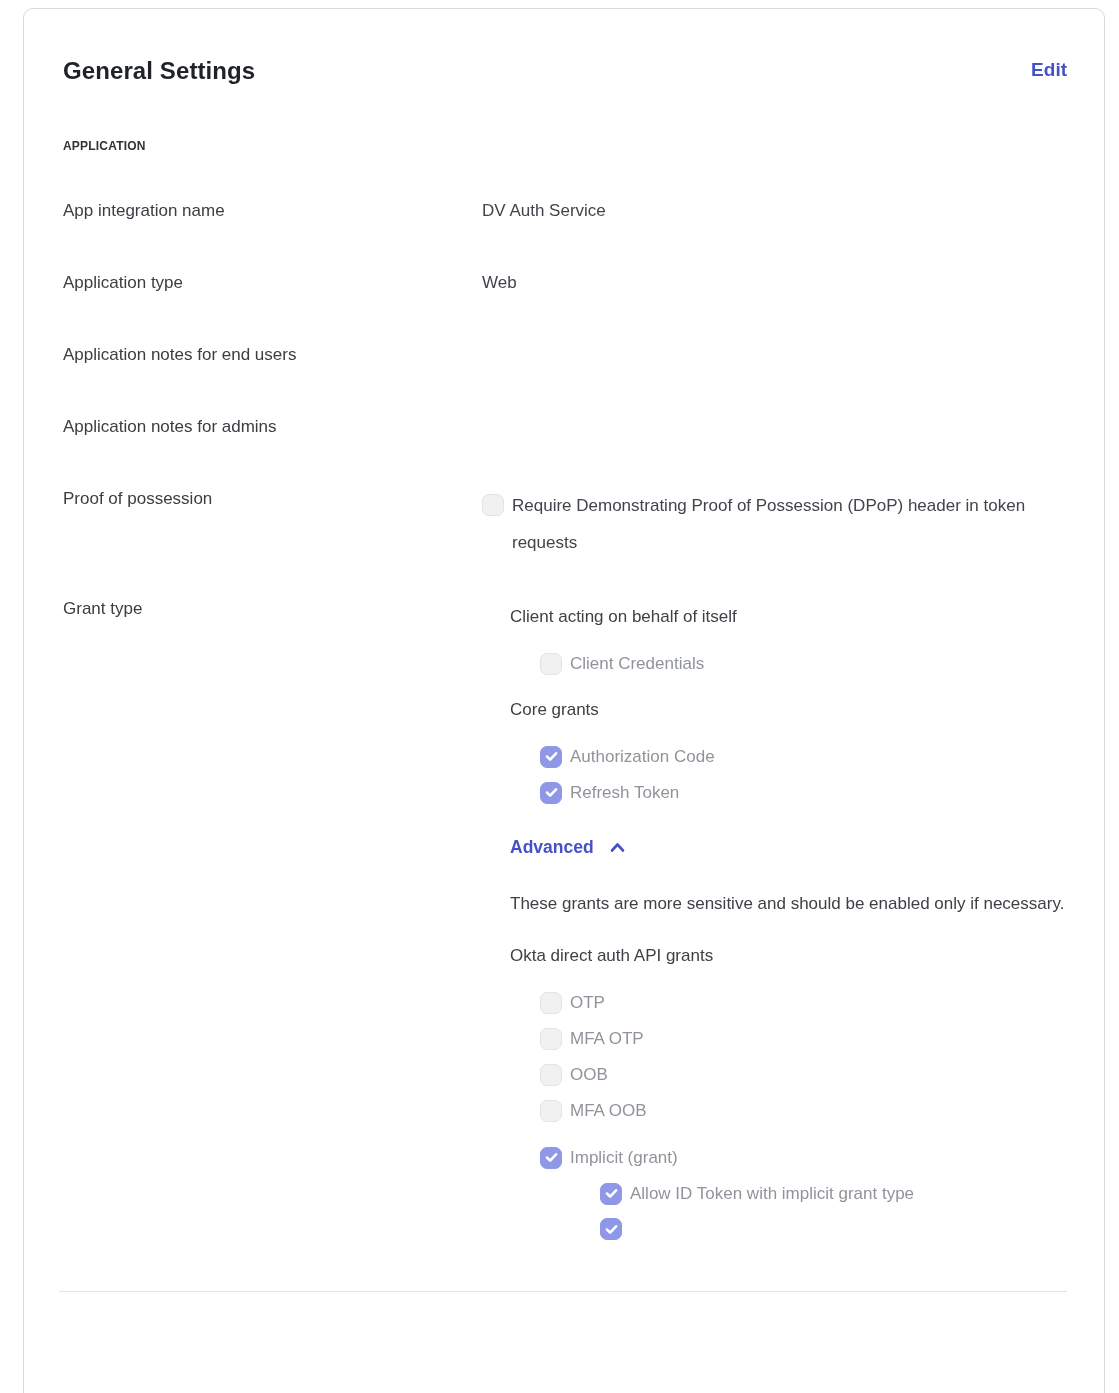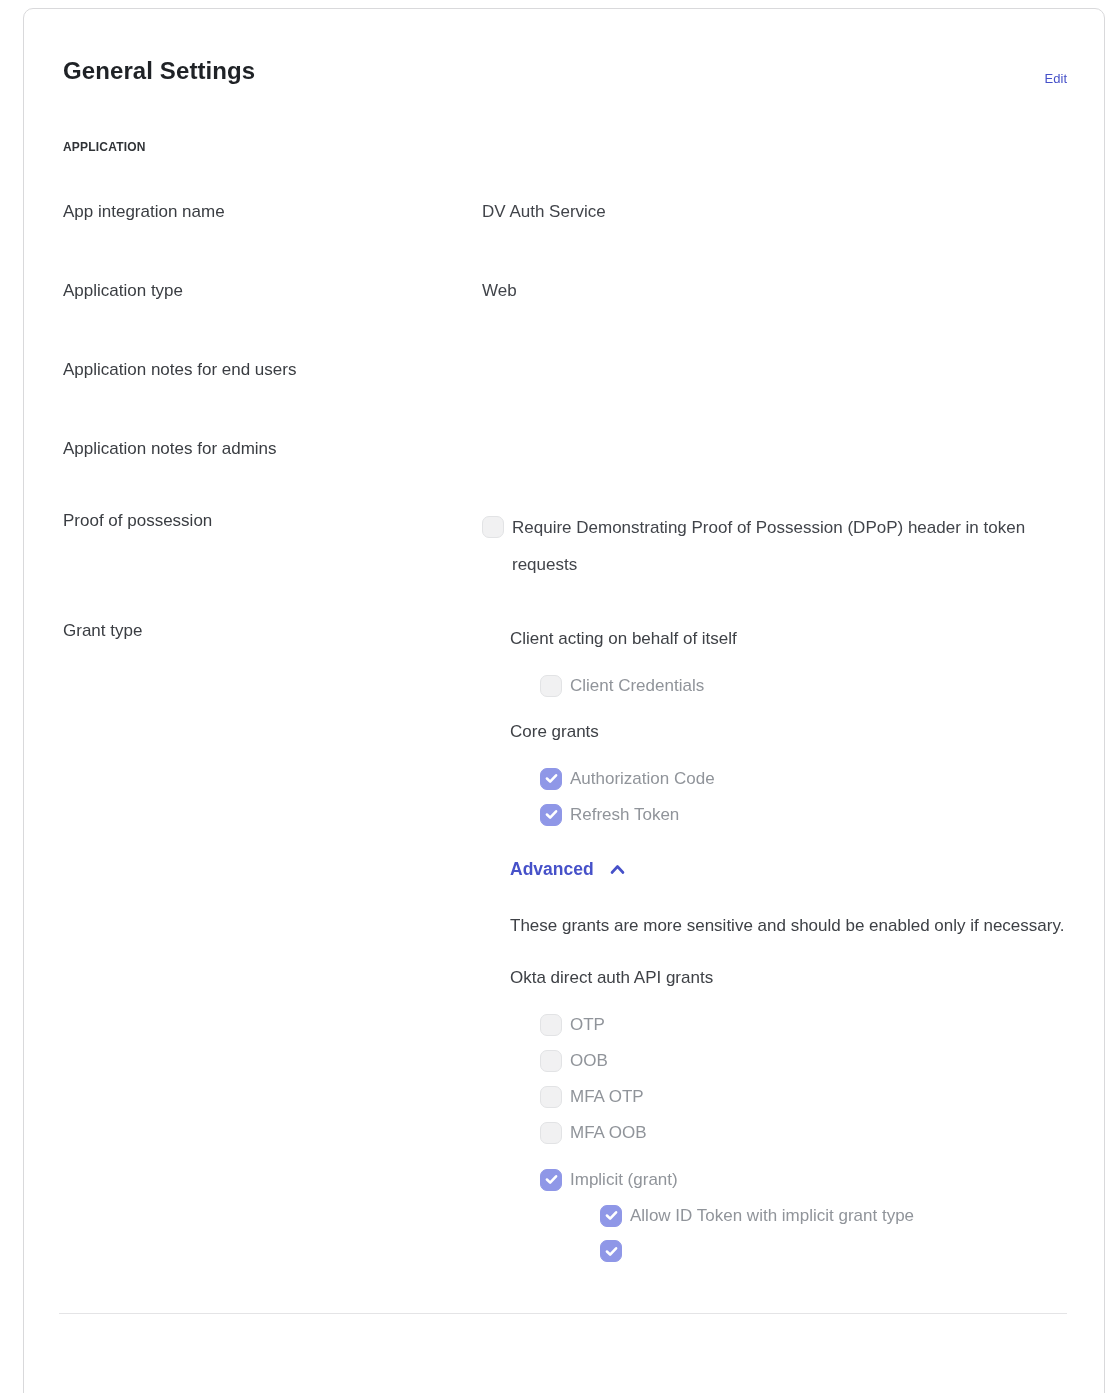--- a/index.html
+++ b/index.html
@@ -17,24 +17,24 @@
   *{margin:0;padding:0;box-sizing:border-box;}
   html,body{width:1119px;height:1393px;overflow:hidden;background:#ffffff;}
   body{font-family:"Liberation Sans","DejaVu Sans",sans-serif;font-size:17px;color:var(--text-label);}
   .card{
     position:absolute;left:23px;top:8px;width:1082px;height:1460px;
     background:#ffffff;border:1px solid var(--card-border);border-radius:10px;
     padding:48px 37px 0 39px;
   }
   .card-header{display:flex;justify-content:space-between;align-items:flex-start;}
   .page-title{font-size:24px;font-weight:700;color:var(--text-dark);letter-spacing:.1px;}
-  .edit-link{font-size:13px;font-weight:400;color:var(--accent);text-decoration:none;cursor:pointer;margin-top:14px;}
+  .edit-link{font-size:19px;font-weight:700;color:var(--accent);text-decoration:none;cursor:pointer;margin-top:2px;}
   .section-title{font-size:12px;font-weight:700;color:#303337;margin-top:54px;letter-spacing:.2px;}
   .rows{margin-top:46px;}
-  .field-row{display:flex;height:72px;margin-top:7px;}
+  .field-row{display:flex;height:72px;}
   .row-label{width:419px;flex:0 0 419px;color:var(--text-label);line-height:23px;}
   .row-value{flex:1;color:#41444a;line-height:23px;}
   .proof-row{display:flex;margin-top:0;}
   .grant-row{display:flex;margin-top:36px;gap:28px;}
   .check-row{display:flex;align-items:center;cursor:pointer;}
   .checkbox{
     width:22px;height:22px;flex:0 0 22px;border-radius:7px;
     background:var(--checkbox-unchecked-bg);
     border:1px solid var(--checkbox-unchecked-border);
     display:inline-flex;align-items:center;justify-content:center;
@@ -149,32 +149,32 @@
       <div class="check-row indent-1 mt-group">
         <span class="checkbox">
           
         </span>
         <span class="check-label">OTP</span>
       </div>
       <div class="check-row indent-1 mt-row">
         <span class="checkbox">
           
         </span>
+        <span class="check-label">MFA OTP</span>
+      </div>
+      <div class="check-row indent-1 mt-row">
+        <span class="checkbox">
+          
+        </span>
         <span class="check-label">OOB</span>
       </div>
       <div class="check-row indent-1 mt-row">
         <span class="checkbox">
           
         </span>
-        <span class="check-label">MFA OTP</span>
-      </div>
-      <div class="check-row indent-1 mt-row">
-        <span class="checkbox">
-          
-        </span>
         <span class="check-label">MFA OOB</span>
       </div>
 
       <div class="check-row indent-1 mt-group">
         <span class="checkbox checked">
           <svg viewBox="0 0 14 12" fill="none">
               <polyline points="2,6 5.5,9.5 12,2.5" stroke="#ffffff" stroke-width="2.8" stroke-linecap="round" stroke-linejoin="round"></polyline>
             </svg>
         </span>
         <span class="check-label">Implicit (grant)</span>

